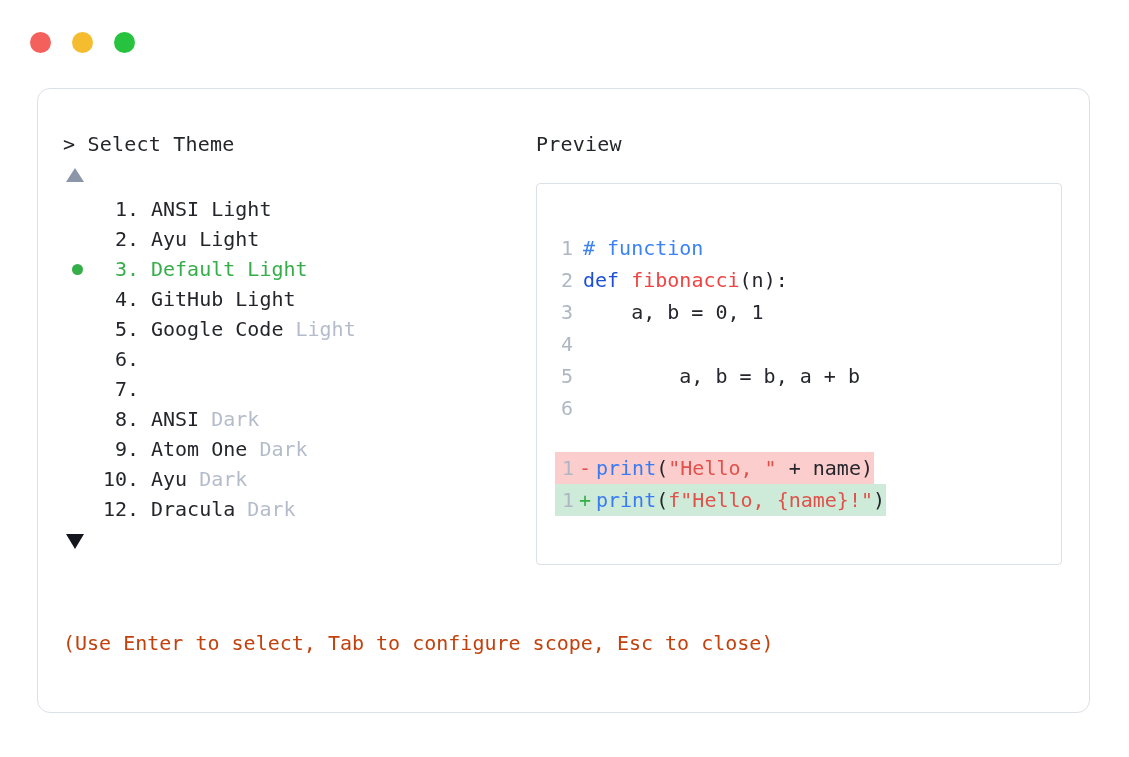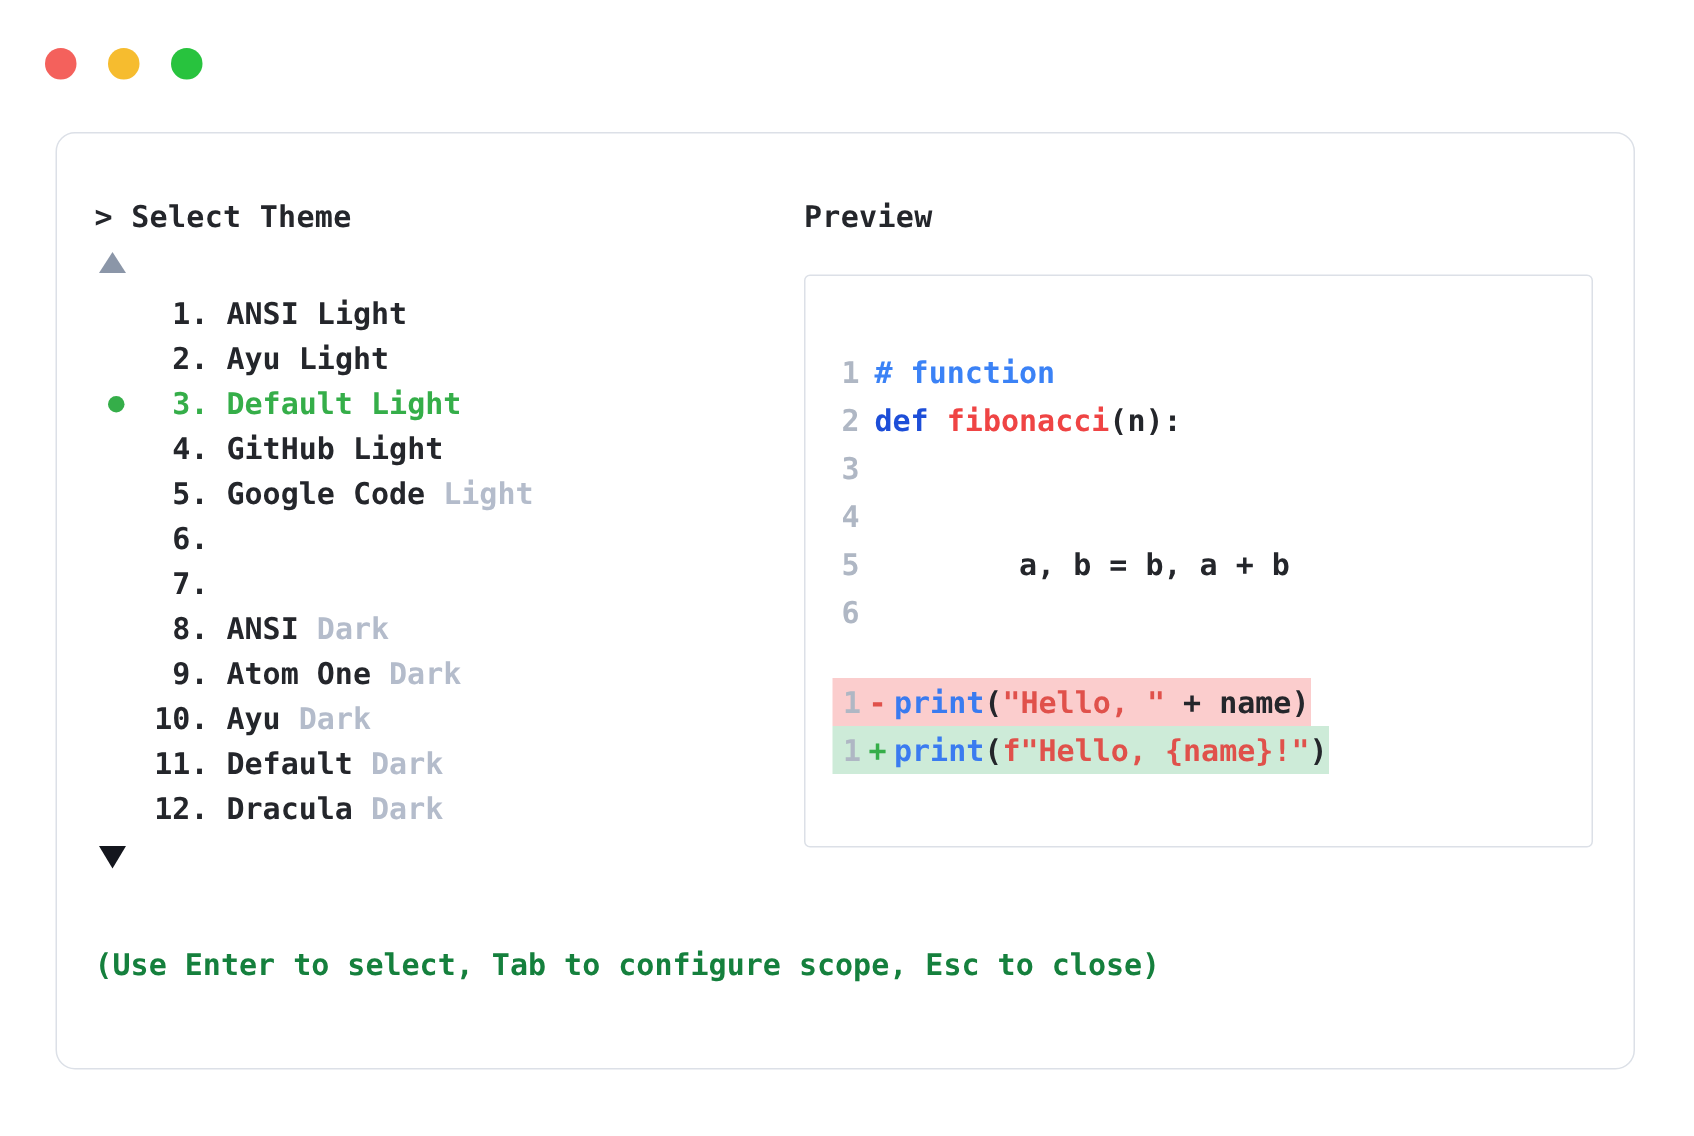--- a/index.html
+++ b/index.html
@@ -35,21 +35,20 @@
   #prompt-card {
     position: absolute;
     left: 37px;
     top: 88px;
     width: 1053px;
     height: 625px;
     box-sizing: border-box;
     border: 1.5px solid #DCE0E7;
     border-radius: 13px;
     background: #ffffff;
-    font-weight: bold;
   }
 
   
   #left-column {
     position: absolute;
     left: 25px;
     top: 42px;
     width: 460px;
   }
   #right-column {
@@ -135,21 +134,21 @@
     color: #35AE49;
   }
 
   
   #footer-hint {
     position: absolute;
     left: 25px;
     top: 541px;
     font-size: 20px;
     line-height: 26px;
-    color: #15803d;
+    color: #c2410c;
     white-space: pre;
   }
 
   
   #code-panel {
     margin-top: 26px;
     width: 526px;
     height: 382px;
     box-sizing: border-box;
     border: 1.5px solid #DCE0E7;
@@ -228,37 +227,36 @@
         <div class="theme-row"><div class="bullet-cell"></div><div class="idx-cell">1.</div><div class="name-cell"><span>ANSI</span><span> </span><span class="variant">Light</span></div></div>
         <div class="theme-row"><div class="bullet-cell"></div><div class="idx-cell">2.</div><div class="name-cell"><span>Ayu</span><span> </span><span class="variant">Light</span></div></div>
         <div class="theme-row selected"><div class="bullet-cell"><span class="bullet"></span></div><div class="idx-cell">3.</div><div class="name-cell"><span>Default</span><span> </span><span class="variant">Light</span></div></div>
         <div class="theme-row"><div class="bullet-cell"></div><div class="idx-cell">4.</div><div class="name-cell"><span>GitHub</span><span> </span><span class="variant">Light</span></div></div>
         <div class="theme-row"><div class="bullet-cell"></div><div class="idx-cell">5.</div><div class="name-cell"><span>Google Code</span><span> </span><span class="variant muted">Light</span></div></div>
         <div class="theme-row"><div class="bullet-cell"></div><div class="idx-cell">6.</div></div>
         <div class="theme-row"><div class="bullet-cell"></div><div class="idx-cell">7.</div></div>
         <div class="theme-row"><div class="bullet-cell"></div><div class="idx-cell">8.</div><div class="name-cell"><span>ANSI</span><span> </span><span class="variant muted">Dark</span></div></div>
         <div class="theme-row"><div class="bullet-cell"></div><div class="idx-cell">9.</div><div class="name-cell"><span>Atom One</span><span> </span><span class="variant muted">Dark</span></div></div>
         <div class="theme-row"><div class="bullet-cell"></div><div class="idx-cell">10.</div><div class="name-cell"><span>Ayu</span><span> </span><span class="variant muted">Dark</span></div></div>
-        <div class="theme-row"><div class="bullet-cell"></div><div class="idx-cell">11.</div><div class="name-cell"><span>Default</span><span> </span><span class="variant muted">Dark</span></div></div>
         <div class="theme-row"><div class="bullet-cell"></div><div class="idx-cell">12.</div><div class="name-cell"><span>Dracula</span><span> </span><span class="variant muted">Dark</span></div></div>
       </div>
 
     <div class="scroll-arrow" id="scroll-down-arrow"></div>
   </div>
 
   <div id="footer-hint">(Use Enter to select, Tab to configure scope, Esc to close)</div>
 
   <div id="right-column">
     <div class="panel-heading">Preview</div>
 
     <div id="code-panel">
       <div id="code-body">
           <div class="code-line"><div class="gutter">1</div><div class="code-text"><span class="tok-comment"># function</span></div></div>
           <div class="code-line"><div class="gutter">2</div><div class="code-text"><span class="tok-keyword">def </span><span class="tok-func">fibonacci</span><span class="tok-plain">(n):</span></div></div>
-          <div class="code-line"><div class="gutter">3</div></div>
+          <div class="code-line"><div class="gutter">3</div><div class="code-text"><span class="tok-plain">    a, b = 0, 1</span></div></div>
           <div class="code-line"><div class="gutter">4</div></div>
           <div class="code-line"><div class="gutter">5</div><div class="code-text"><span class="tok-plain">        a, b = b, a + b</span></div></div>
           <div class="code-line"><div class="gutter">6</div></div>
           <div class="blank-line"></div>
           <div class="code-line diff-line diff-del"><span class="hl"><span class="gutter" style="display: inline-block;">1</span><span class="sign">-</span><span class="code-text"><span class="tok-builtin">print</span><span class="tok-plain">(</span><span class="tok-string">"Hello, "</span><span class="tok-plain"> + name)</span></span></span></div>
           <div class="code-line diff-line diff-add"><span class="hl"><span class="gutter" style="display: inline-block;">1</span><span class="sign">+</span><span class="code-text"><span class="tok-builtin">print</span><span class="tok-plain">(</span><span class="tok-string">f"Hello, {name}!"</span><span class="tok-plain">)</span></span></span></div>
         </div>
     </div>
   </div>
 

